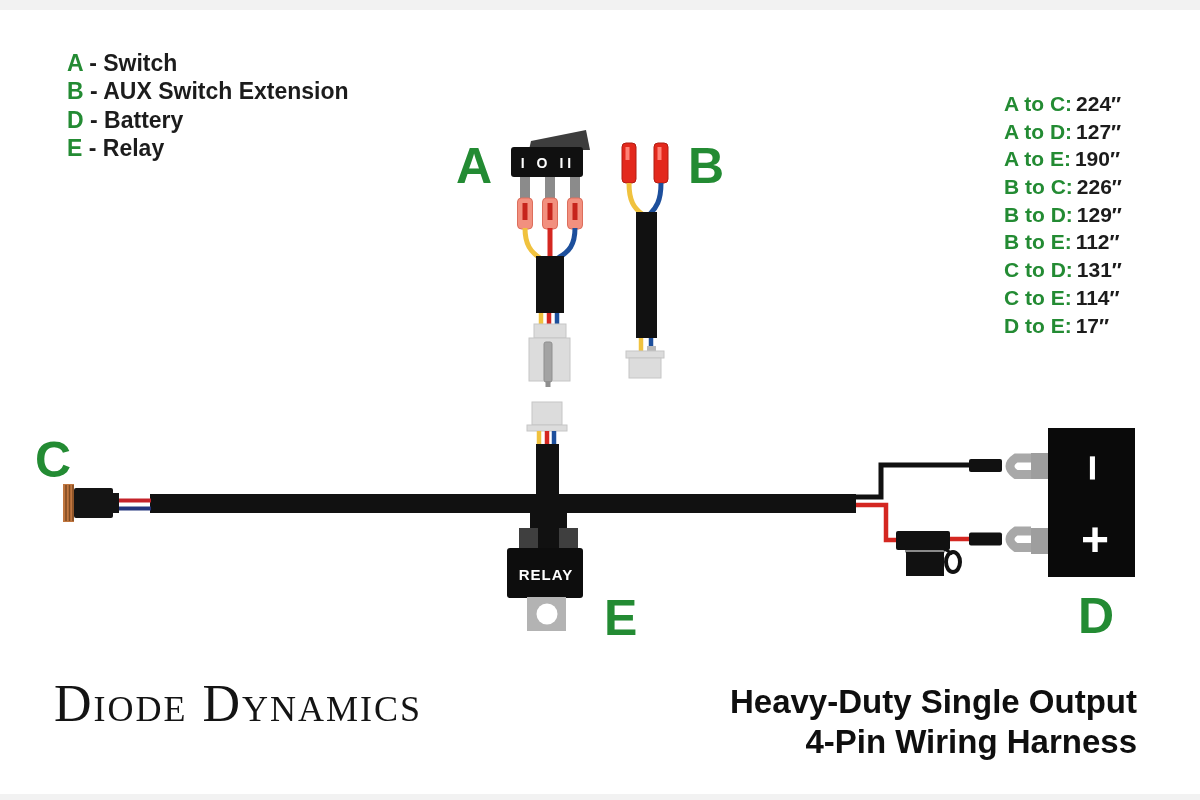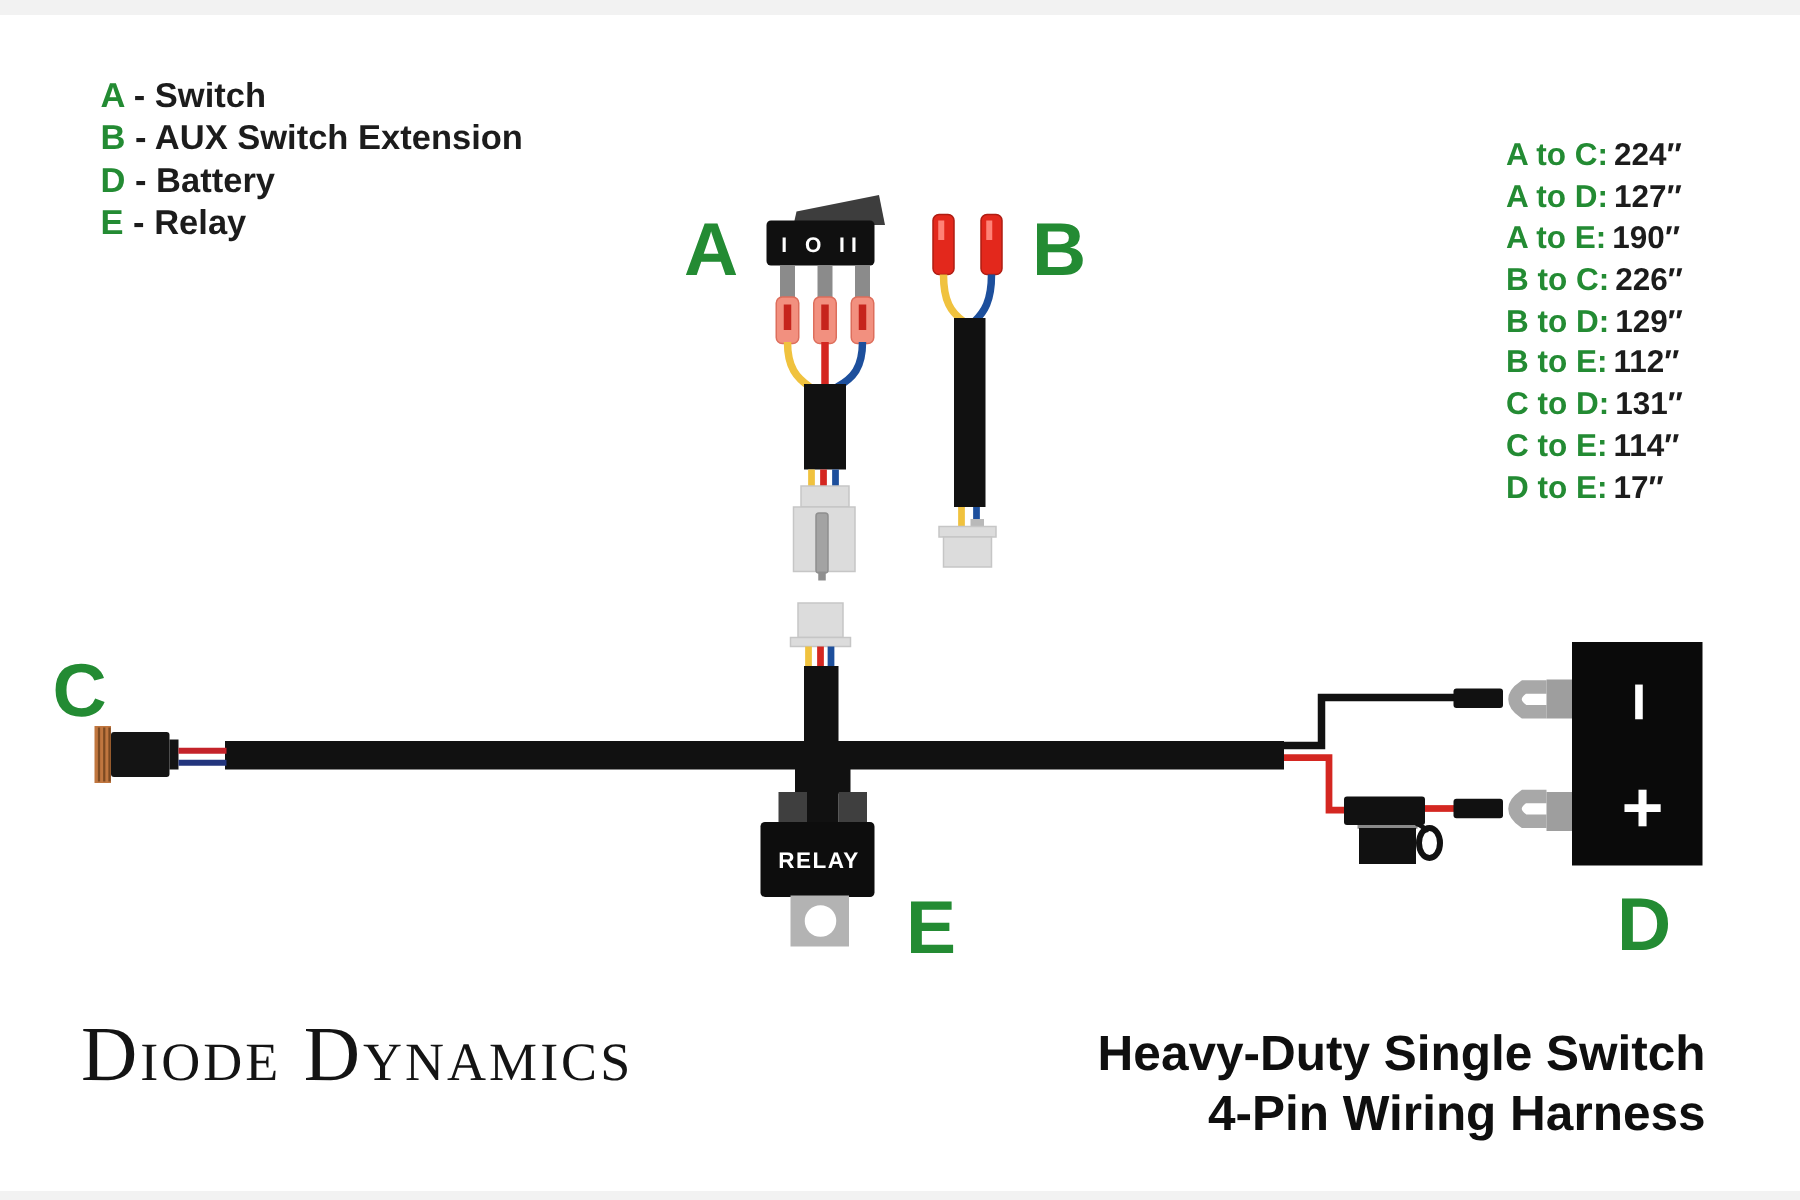--- a/index.html
+++ b/index.html
@@ -161,17 +161,17 @@
 
     <text x="456" y="183" class="lbl">A</text>
     <text x="688" y="183" class="lbl">B</text>
     <text x="35" y="477" class="lbl">C</text>
     <text x="1078" y="633" class="lbl">D</text>
     <text x="604" y="635" class="lbl">E</text>
   </svg>
 
   <div class="brand">Diode Dynamics</div>
   <div class="title-block">
-    <div>Heavy-Duty Single Switch</div>
+    <div>Heavy-Duty Single Output</div>
     <div>4-Pin Wiring Harness</div>
   </div>
 
 </div>
 
 </body></html>

